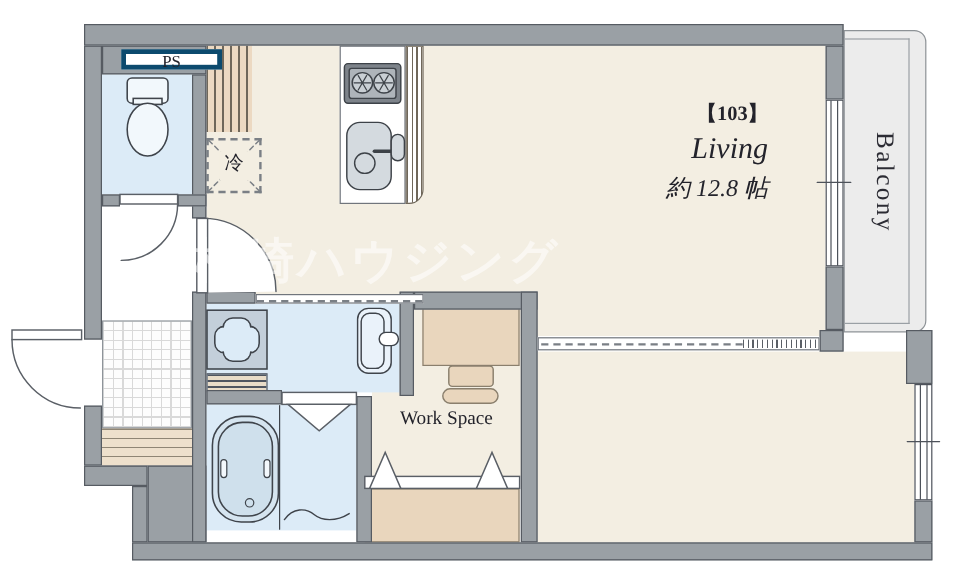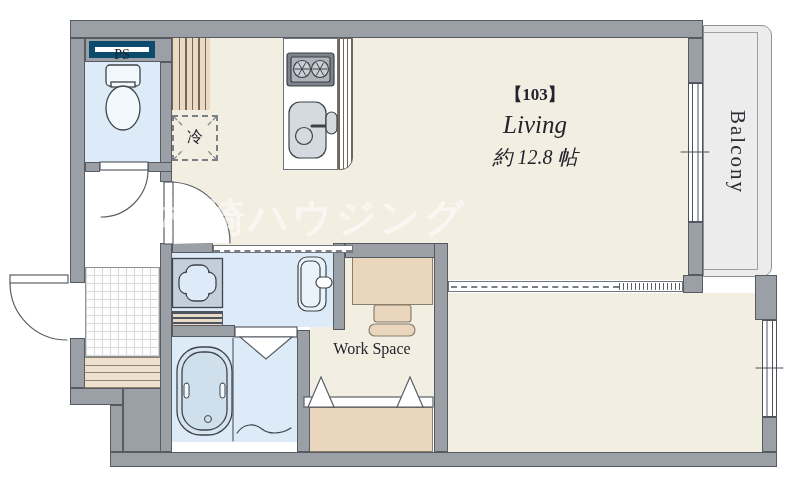--- a/index.html
+++ b/index.html
@@ -78,21 +78,21 @@
   <div class="abs wall" style="left:345px;top:243px;width:103px;height:15px;"></div>
   <div class="abs wall" style="left:434px;top:243px;width:14px;height:209px;"></div>
   <div class="abs wall" style="left:172px;top:325px;width:63px;height:12px;"></div>
   <div class="abs wall" style="left:297px;top:330px;width:13px;height:122px;"></div>
   <div class="abs wall" style="left:688px;top:38px;width:15px;height:45px;"></div>
   <div class="abs wall" style="left:688px;top:222px;width:15px;height:53px;"></div>
   <div class="abs wall" style="left:683px;top:275px;width:20px;height:18px;"></div>
   <div class="abs wall" style="left:755px;top:275px;width:22px;height:45px;"></div>
   <div class="abs wall" style="left:762px;top:417px;width:15px;height:35px;"></div>
 
-  <div class="abs label" style="left:89px;top:41px;width:66px;height:17px;background:#fff;border:6px solid #0c4a6e;font-size:14px;line-height:16px;z-index:5;">
+  <div class="abs label" style="left:101px;top:41px;width:84px;height:17px;background:#fff;border:4px solid #0c4a6e;font-size:14px;line-height:16px;z-index:5;">
     <span>PS</span>
   </div>
 
   <div class="abs window overlay" style="left:688px;top:83px;width:15px;height:139px;"></div>
   <div class="abs window overlay" style="left:762px;top:320px;width:15px;height:97px;"></div>
 
   <div class="abs white-strip overlay" style="left:213px;top:245px;width:140px;height:8px;">
     <div class="abs dash-line" style="left:0;top:4px;width:138px;height:0;"></div>
   </div>
   <div class="abs white-strip overlay" style="left:448px;top:281px;width:235px;height:11px;">
@@ -189,21 +189,21 @@
     </g>
 
     <g stroke="#4d525a" stroke-width="1">
       <path d="M692.5,84 V221 M698,84 V221"></path>
       <path d="M681,152 H709"></path>
       <path d="M767,321 V416 M772.5,321 V416"></path>
       <path d="M756,368 H783"></path>
     </g>
   </svg>
 
-  <div class="abs label" style="left:430px;top:86px;width:210px;">
+  <div class="abs label" style="left:430px;top:86px;width:210px;text-align:right;">
     <div style="font-size:17px;font-weight:bold;margin-bottom:8px;">【103】</div>
     <div class="it" style="font-size:25px;">Living</div>
     <div class="it" style="font-size:20px;margin-top:9px;">約 12.8 帖</div>
   </div>
 
 
   <div class="abs label" style="left:313px;top:341px;width:118px;">
     <div style="font-size:16px;">Work Space</div>
   </div>
 

